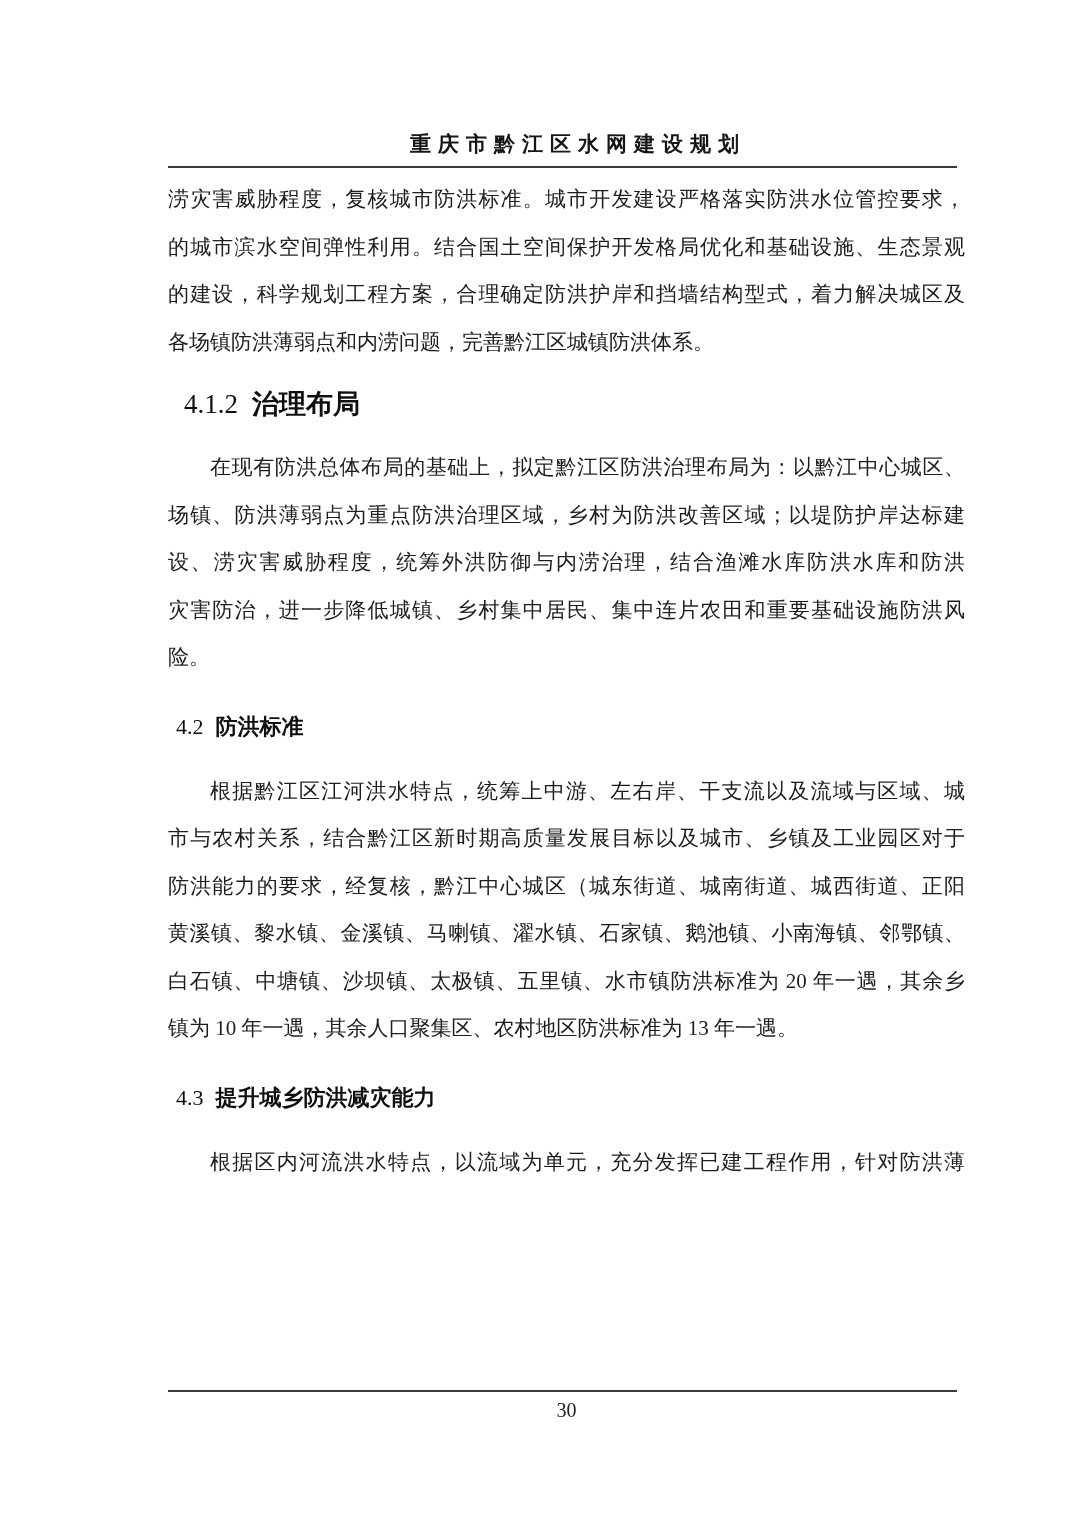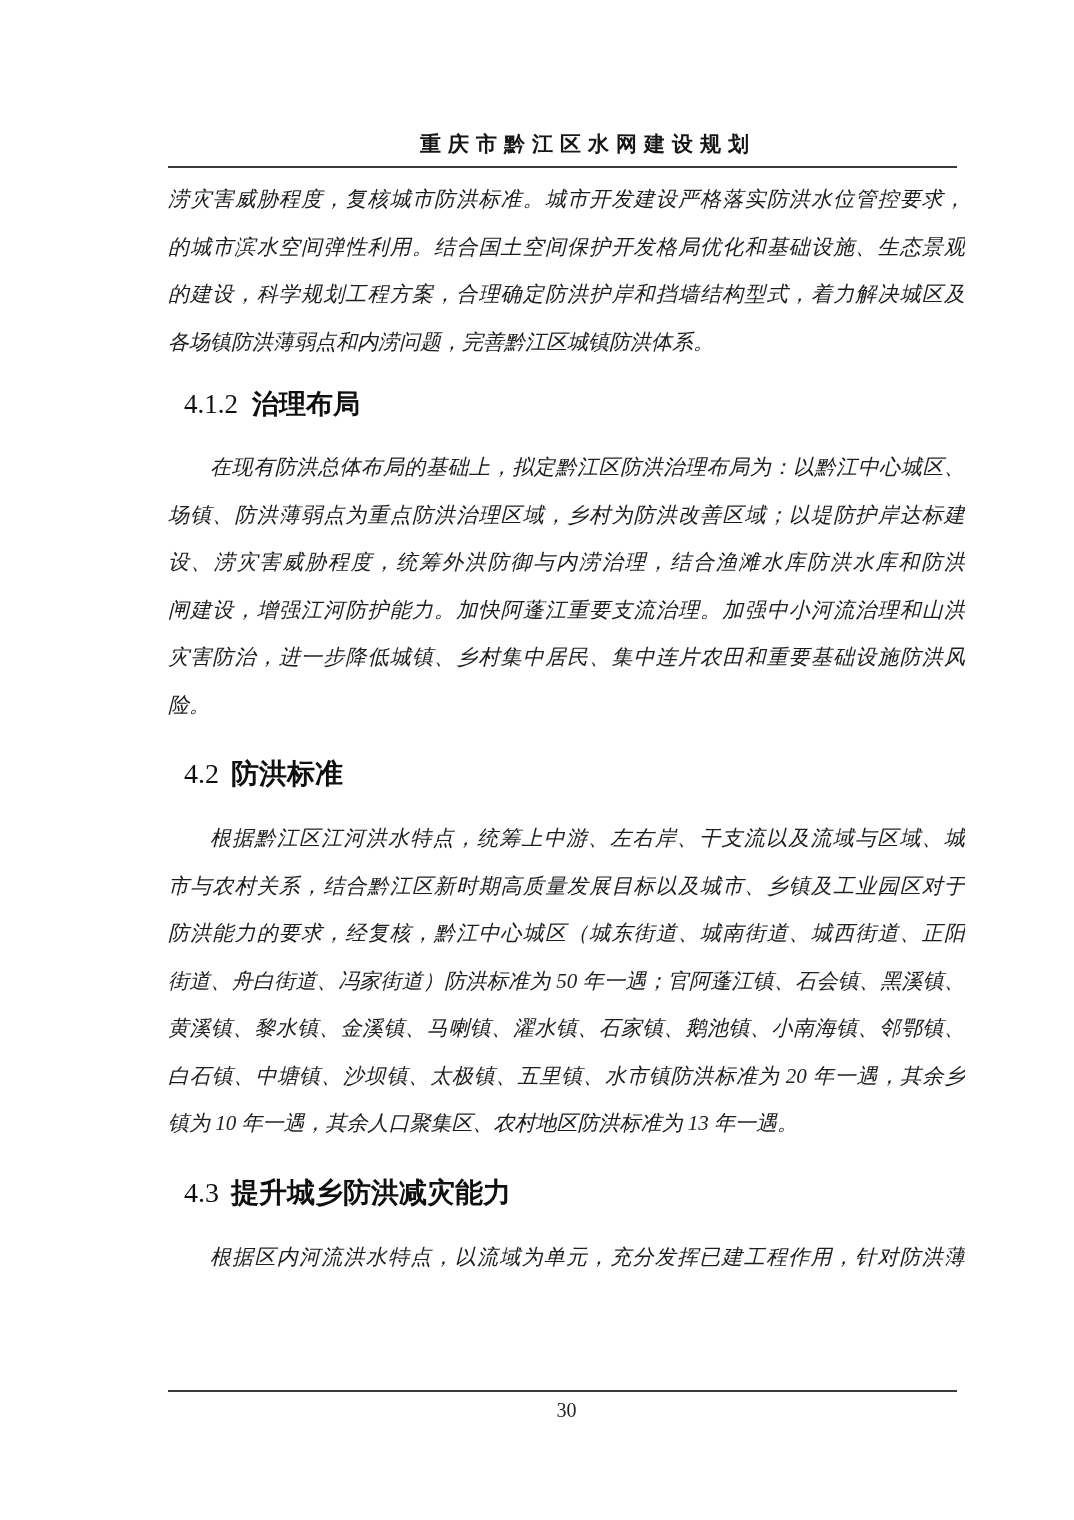--- a/index.html
+++ b/index.html
@@ -5,47 +5,47 @@
   html,body{margin:0;padding:0;background:#ffffff;}
   .page{
     position:relative;
     width:1074px;height:1520px;
     background:#ffffff;
     overflow:hidden;
     font-family:"Liberation Serif","DejaVu Serif",serif;
     color:#1d1d1d;
   }
   .header-title{
-    position:absolute;top:129px;left:186px;width:797px;
+    position:absolute;top:129px;left:176px;width:797px;
     text-align:center;
     font-family:"Liberation Sans","DejaVu Sans",sans-serif;
     font-weight:bold;font-size:21px;line-height:30px;
     letter-spacing:7px;text-indent:7px;color:#161616;
   }
   .header-rule{
     position:absolute;top:166px;left:168px;width:789px;height:2px;
     background:#3a3a3a;
   }
   .doc-body{
     position:absolute;top:176px;left:168px;width:797px;
   }
-  .para{margin:0;font-style:italic;}
+  .para{margin:0;}
   .line{
     font-family:"Liberation Serif","DejaVu Serif",serif;
     font-size:21px;line-height:47.5px;height:47.5px;
     text-align:justify;text-align-last:justify;
     overflow:hidden;white-space:pre-wrap;
   }
   .line.end{text-align-last:left;}
   .line.ind{text-indent:42px;}
   .h2,.h3{
     font-family:"Liberation Sans","DejaVu Sans",sans-serif;
     font-weight:bold;color:#0f0f0f;white-space:nowrap;
   }
-  .h2{margin:17px 16px 14px;height:55px;line-height:55px;font-size:28px;}
+  .h2{margin:17px 8px 14px;height:55px;line-height:55px;font-size:22px;}
   .h3{margin:15px 16px 16px;height:47px;line-height:47px;font-size:27px;}
   .hnum{
     font-family:"Liberation Serif","DejaVu Serif",serif;
     font-weight:normal;
   }
   .h2 .hnum{margin-right:12px;}
   .h3 .hnum{margin-right:14px;}
   .footer-rule{
     position:absolute;top:1390px;left:168px;width:789px;height:2px;
     background:#3a3a3a;
@@ -68,30 +68,28 @@
         <div class="line">涝灾害威胁程度，复核城市防洪标准。城市开发建设严格落实防洪水位管控要求，</div>
         <div class="line">的城市滨水空间弹性利用。结合国土空间保护开发格局优化和基础设施、生态景观</div>
         <div class="line">的建设，科学规划工程方案，合理确定防洪护岸和挡墙结构型式，着力解决城区及</div>
         <div class="line end">各场镇防洪薄弱点和内涝问题，完善黔江区城镇防洪体系。</div>
       </div>
       <div class="h3"><span class="hnum">4.1.2</span><span class="htext">治理布局</span></div>
       <div class="para">
         <div class="line ind">在现有防洪总体布局的基础上，拟定黔江区防洪治理布局为：以黔江中心城区、</div>
         <div class="line">场镇、防洪薄弱点为重点防洪治理区域，乡村为防洪改善区域；以堤防护岸达标建</div>
         <div class="line">设、涝灾害威胁程度，统筹外洪防御与内涝治理，结合渔滩水库防洪水库和防洪</div>
-        <div class="line">闸建设，增强江河防护能力。加快阿蓬江重要支流治理。加强中小河流治理和山洪</div>
         <div class="line">灾害防治，进一步降低城镇、乡村集中居民、集中连片农田和重要基础设施防洪风</div>
         <div class="line end">险。</div>
       </div>
       <div class="h2"><span class="hnum">4.2</span><span class="htext">防洪标准</span></div>
       <div class="para">
         <div class="line ind">根据黔江区江河洪水特点，统筹上中游、左右岸、干支流以及流域与区域、城</div>
         <div class="line">市与农村关系，结合黔江区新时期高质量发展目标以及城市、乡镇及工业园区对于</div>
         <div class="line">防洪能力的要求，经复核，黔江中心城区（城东街道、城南街道、城西街道、正阳</div>
-        <div class="line">街道、舟白街道、冯家街道）防洪标准为 50 年一遇；官阿蓬江镇、石会镇、黑溪镇、</div>
         <div class="line">黄溪镇、黎水镇、金溪镇、马喇镇、濯水镇、石家镇、鹅池镇、小南海镇、邻鄂镇、</div>
         <div class="line">白石镇、中塘镇、沙坝镇、太极镇、五里镇、水市镇防洪标准为 20 年一遇，其余乡</div>
         <div class="line end">镇为 10 年一遇，其余人口聚集区、农村地区防洪标准为 13 年一遇。</div>
       </div>
       <div class="h2"><span class="hnum">4.3</span><span class="htext">提升城乡防洪减灾能力</span></div>
       <div class="para">
         <div class="line ind">根据区内河流洪水特点，以流域为单元，充分发挥已建工程作用，针对防洪薄</div>
       </div>
     </div>
 

